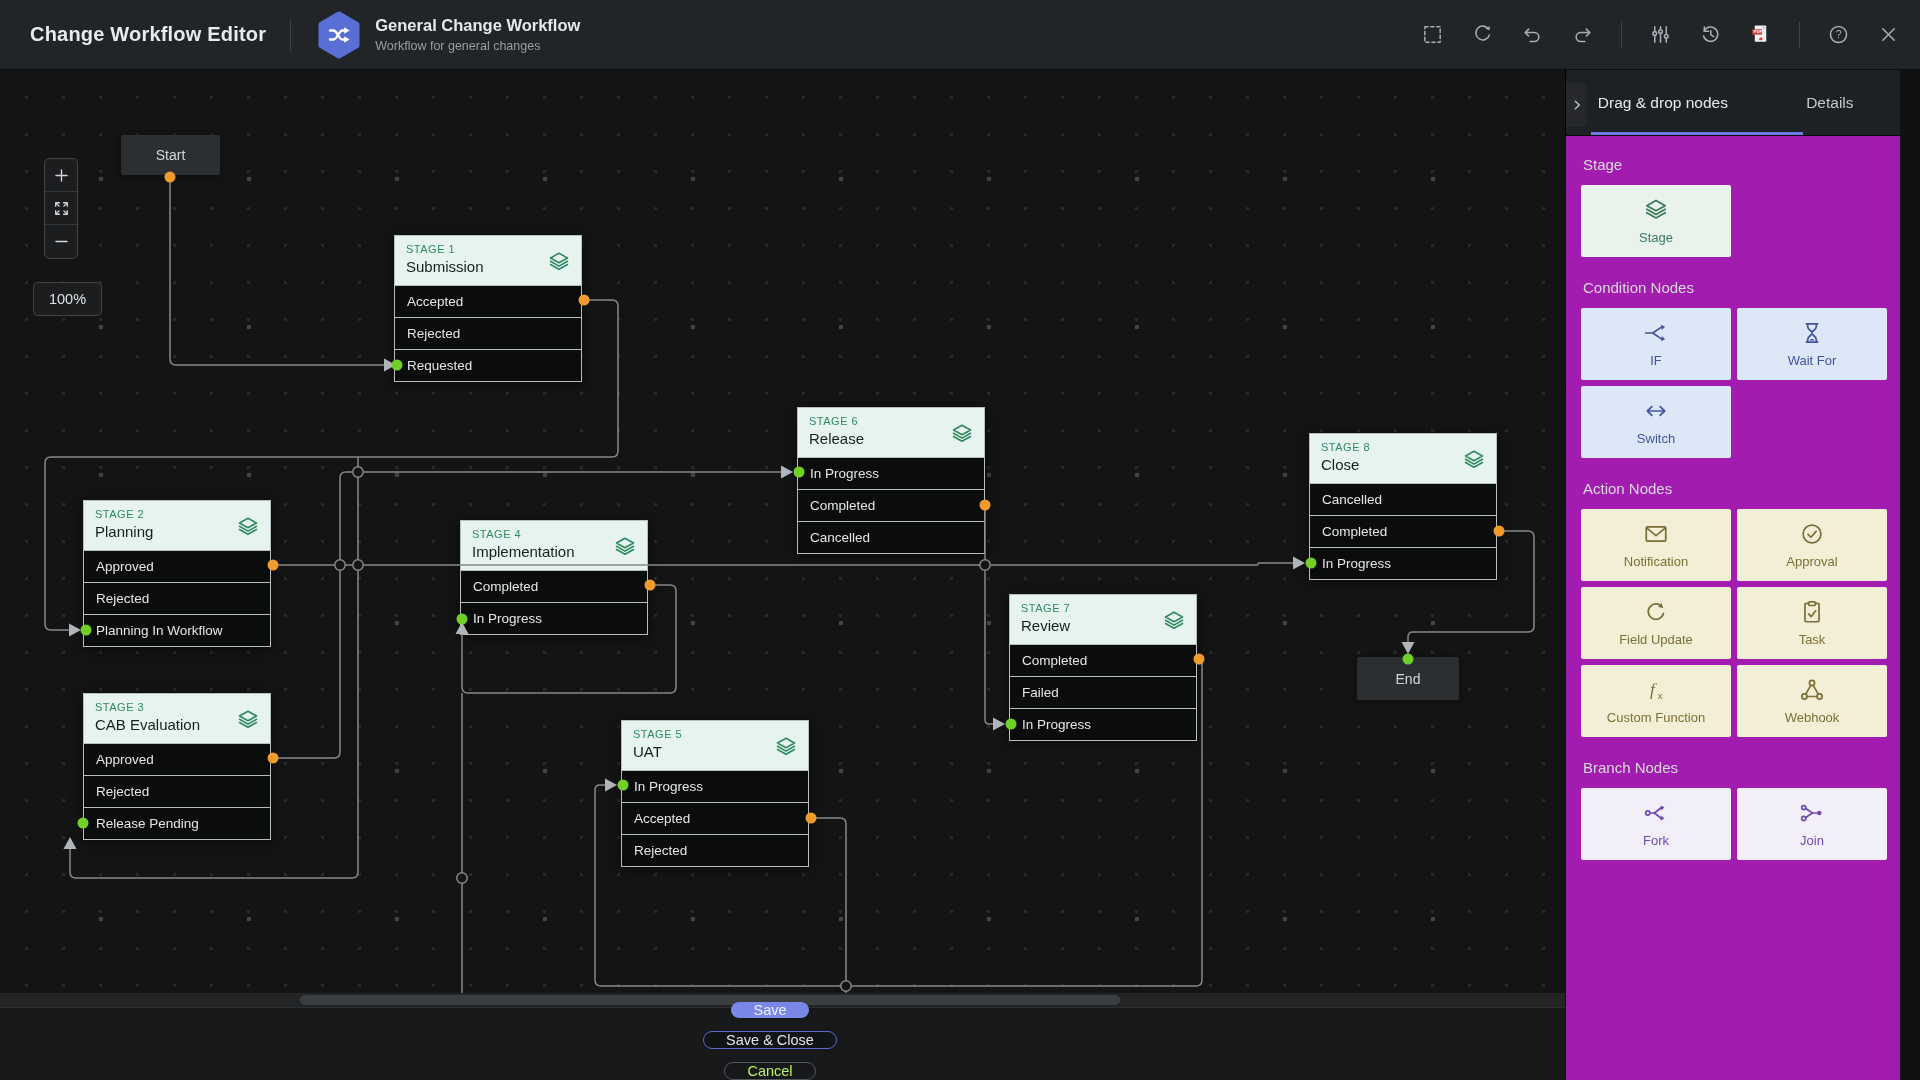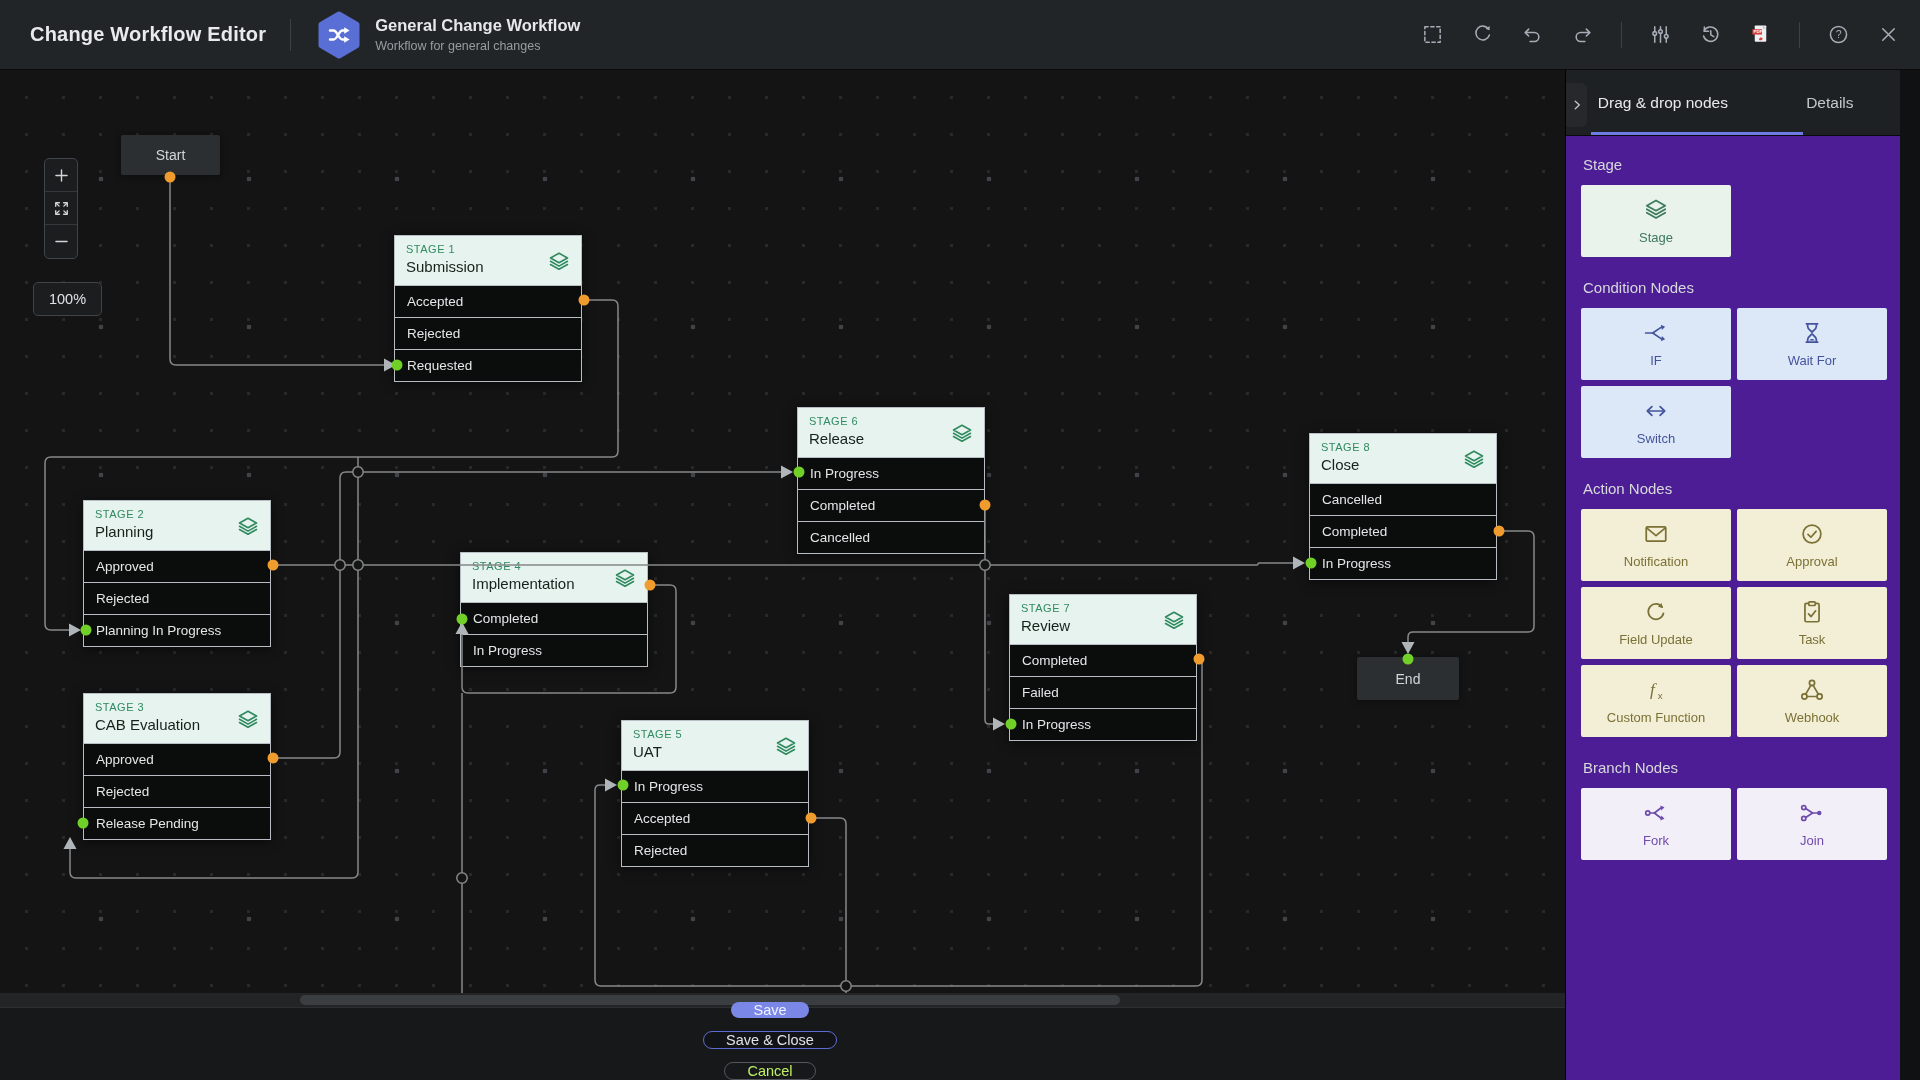--- a/index.html
+++ b/index.html
@@ -63,21 +63,21 @@
   .footer { position:absolute; left:0; top:1007px; width:1565px; height:73px; background:#17181a;
             border-top:1px solid #2c2e30; display:flex; align-items:center; justify-content:flex-end;
             gap:13px; padding-right:25px; z-index:20;flex-direction:column; }
   .btn { height:34px; border-radius:17px; font-size:14.5px; padding:0 22px; cursor:pointer;
          font-family:"Liberation Sans", sans-serif; }
   .btn-save { background:#7b87e6; color:#f0f2ff; border:none; }
   .btn-savec { background:#121316; color:#e0e3e7; border:1.5px solid #5b6bd2; }
   .btn-cancel { background:transparent; color:#bef264; border:1px solid #53565a; }
 
   
-  .sidebar { position:absolute; left:1565px; top:70px; width:335px; height:1010px; background:#4c1d95;
+  .sidebar { position:absolute; left:1565px; top:70px; width:335px; height:1010px; background:#a21caf;
              border-left:1px solid #000; z-index:25; }
   .sb-tabs { height:66px; background:#1e2124; border-bottom:1px solid #0a0a0b; display:flex;
              align-items:center; position:relative; }
   .sb-tab { font-size:15.5px; cursor:pointer; text-align:center; }
   .sb-tab.active { color:#e8e9eb; width:58%; }
   .sb-tab.inactive { color:#c3c7cc; width:42%; }
   .sb-underline { position:absolute; left:25px; bottom:0; width:212px; height:3px; background:#6e7be4; }
   .sb-collapse { position:absolute; left:0; top:13px; width:21px; height:44px; background:#26282b;
                  border-radius:0 6px 6px 0; display:flex; align-items:center; justify-content:center;
                  color:#c5c9cd; cursor:pointer; }
@@ -224,37 +224,37 @@
           <div class="stage-k">STAGE 2</div>
           <div class="stage-name">Planning</div>
           <span class="hicon"><svg viewBox="0 0 24 24" fill="none" stroke="currentColor" stroke-width="1.6" stroke-linecap="round" stroke-linejoin="round">
               <path d="M12 3.2 L20.5 8 L12 12.8 L3.5 8 Z"></path>
               <path d="M3.5 11.3 L12 16.1 L20.5 11.3"></path>
               <path d="M3.5 14.5 L12 19.3 L20.5 14.5"></path>
             </svg></span>
         </div>
         <div class="stage-row">Approved</div>
         <div class="stage-row">Rejected</div>
-        <div class="stage-row">Planning In Progress</div>
+        <div class="stage-row">Planning In Workflow</div>
       </div>
       <div class="stage-node" style="left: 83px; top: 623px;">
         <div class="stage-head">
           <div class="stage-k">STAGE 3</div>
           <div class="stage-name">CAB Evaluation</div>
           <span class="hicon"><svg viewBox="0 0 24 24" fill="none" stroke="currentColor" stroke-width="1.6" stroke-linecap="round" stroke-linejoin="round">
               <path d="M12 3.2 L20.5 8 L12 12.8 L3.5 8 Z"></path>
               <path d="M3.5 11.3 L12 16.1 L20.5 11.3"></path>
               <path d="M3.5 14.5 L12 19.3 L20.5 14.5"></path>
             </svg></span>
         </div>
         <div class="stage-row">Approved</div>
         <div class="stage-row">Rejected</div>
         <div class="stage-row">Release Pending</div>
       </div>
-      <div class="stage-node" style="left: 460px; top: 450px; margin-top: 32px;">
+      <div class="stage-node" style="left: 460px; top: 450px;">
         <div class="stage-head">
           <div class="stage-k">STAGE 4</div>
           <div class="stage-name">Implementation</div>
           <span class="hicon"><svg viewBox="0 0 24 24" fill="none" stroke="currentColor" stroke-width="1.6" stroke-linecap="round" stroke-linejoin="round">
               <path d="M12 3.2 L20.5 8 L12 12.8 L3.5 8 Z"></path>
               <path d="M3.5 11.3 L12 16.1 L20.5 11.3"></path>
               <path d="M3.5 14.5 L12 19.3 L20.5 14.5"></path>
             </svg></span>
         </div>
         <div class="stage-row">Completed</div>

